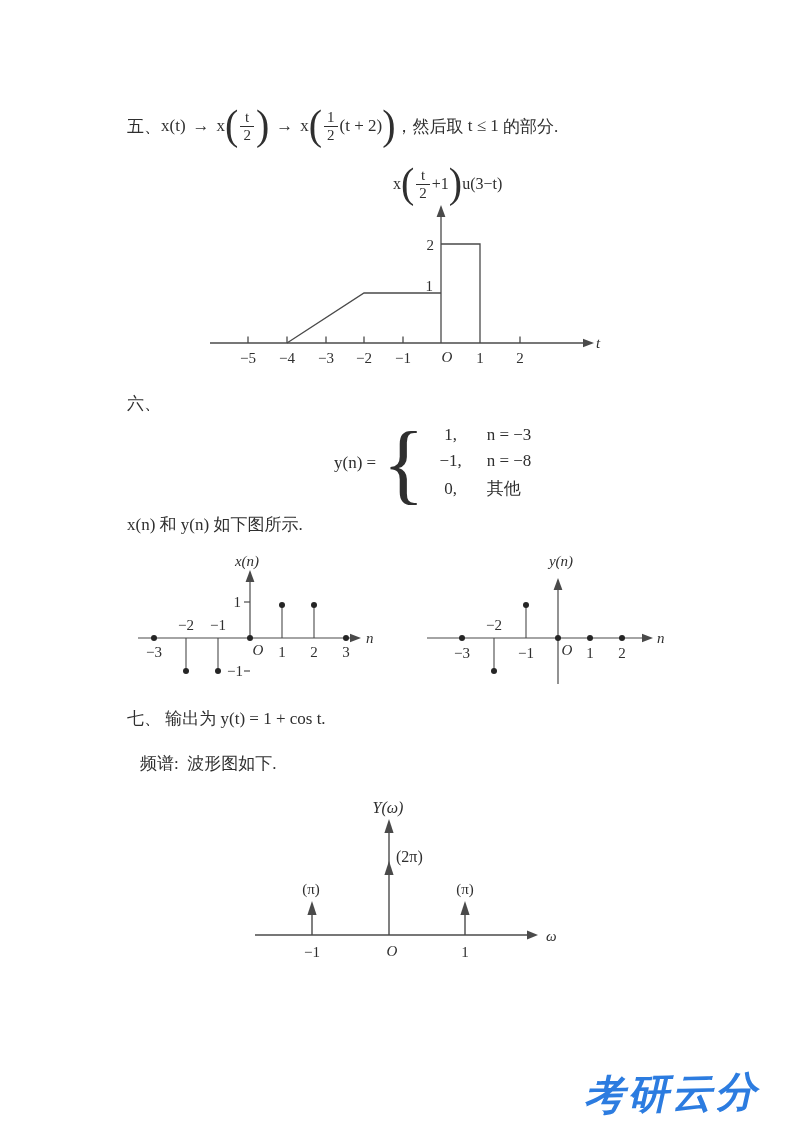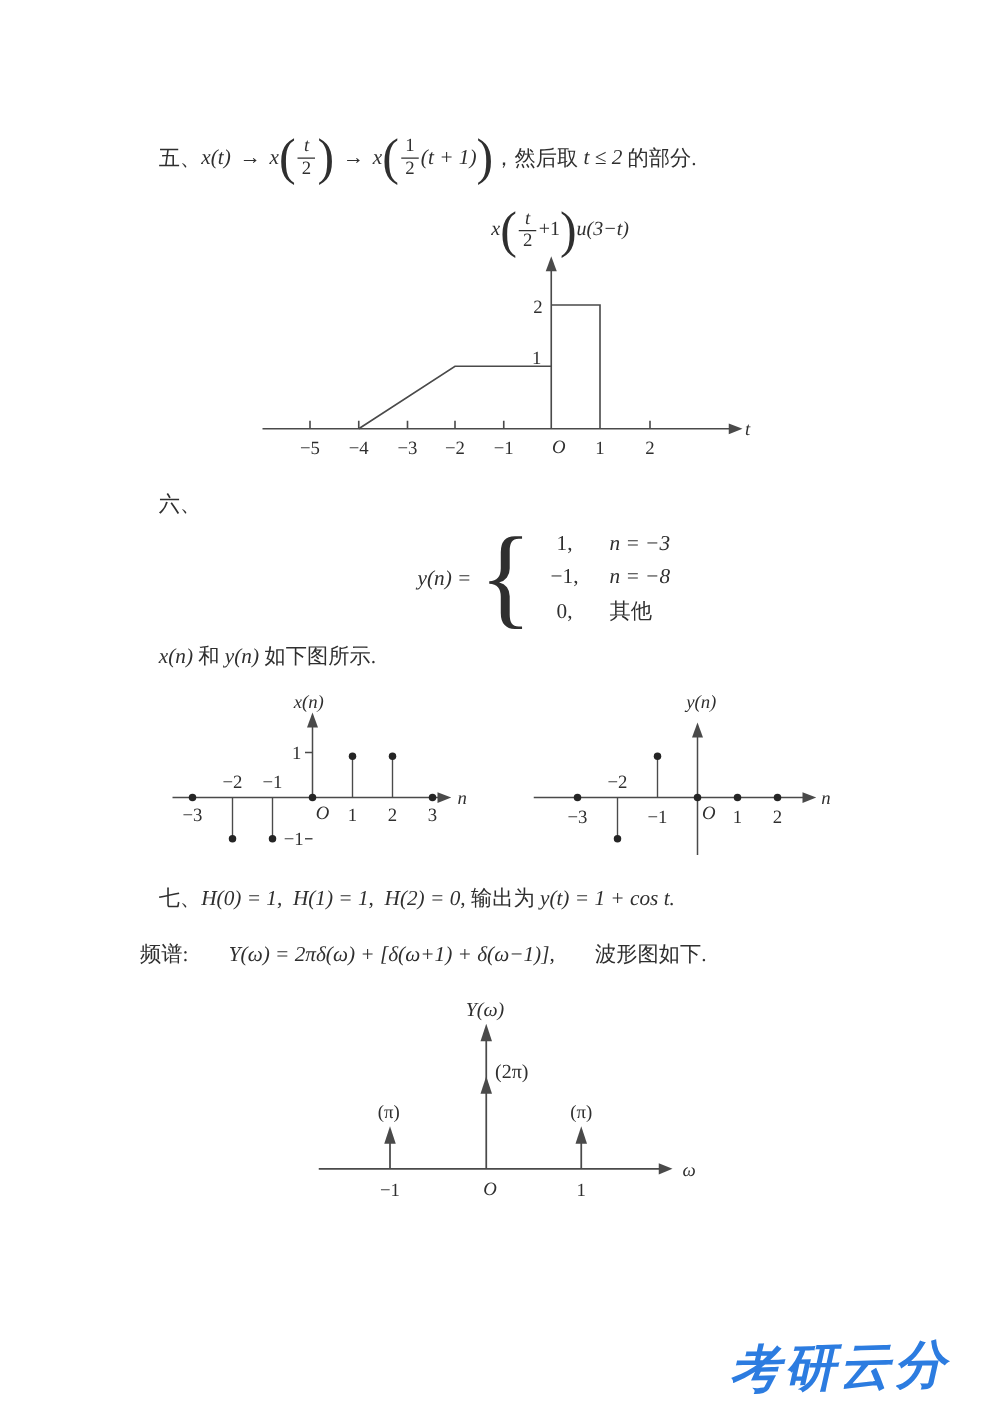--- a/index.html
+++ b/index.html
@@ -8,21 +8,21 @@
     width: 794px; height: 1123px;
     background: #ffffff;
     position: relative;
     overflow: hidden;
     font-family: "Liberation Serif", "DejaVu Serif", serif;
     color: #2f2f2f;
   }
   .abs { position: absolute; }
   .row { display: flex; align-items: center; white-space: pre; }
   .base { display: flex; align-items: baseline; white-space: pre; }
-  .it { font-style: italic; }
+  .it { }
   .zh { font-style: normal; }
   .fs17 { font-size: 17px; }
   .frac { display: inline-flex; flex-direction: column; align-items: center;
           font-size: 15px; line-height: 1.12; margin: 0 2px; font-style: normal; }
   .frac .num { padding: 0 3px; }
   .frac .den { border-top: 1.2px solid #2f2f2f; padding: 0 3px; }
   .bigp { font-size: 40px; line-height: 1; font-weight: 400; font-style: normal;
           transform: scaleY(1.03); }
   .brace { font-size: 88px; line-height: 0.9; font-weight: 300;
            transform: scaleY(1.02); margin: 0 6px 0 2px; font-style: normal; }
@@ -44,24 +44,24 @@
   <span class="it">x(t)</span>
   <span style="margin:0 7px;">→</span>
   <span class="it">x</span>
   <span class="bigp">(</span>
   <span class="frac"><span class="num it">t</span><span class="den">2</span></span>
   <span class="bigp">)</span>
   <span style="margin:0 7px;">→</span>
   <span class="it">x</span>
   <span class="bigp">(</span>
   <span class="frac"><span class="num">1</span><span class="den">2</span></span>
-  <span class="it">(t + 1)</span>
+  <span class="it">(t + 2)</span>
   <span class="bigp">)</span>
   <span class="zh">，然后取 </span>
-  <span class="it">t ≤ 2</span>
+  <span class="it">t ≤ 1</span>
   <span class="zh"> 的部分.</span>
 </div>
 
 <div class="abs row" style="left:393px; top:163px; height:42px; font-size:16px;">
   <span class="it">x</span>
   <span class="bigp">(</span>
   <span class="frac"><span class="num it">t</span><span class="den">2</span></span>
   <span>+1</span>
   <span class="bigp">)</span>
   <span class="it">u(3−t)</span>
@@ -180,28 +180,26 @@
   <text x="462" y="658" text-anchor="middle">−3</text>
   <text x="494" y="630" text-anchor="middle">−2</text>
   <text x="526" y="658" text-anchor="middle">−1</text>
   <text x="567" y="655" text-anchor="middle" class="it">O</text>
   <text x="590" y="658" text-anchor="middle">1</text>
   <text x="622" y="658" text-anchor="middle">2</text>
 </svg>
 
 <div class="abs base fs17" style="left:127px; top:707px;">
   <span class="zh">七、</span>
-  <span class="it">H(0) = 1,  H(1) = 1,  H(2) = 0,</span>
   <span class="zh"> 输出为 </span>
   <span class="it">y(t) = 1 + cos t.</span>
 </div>
 
-<div class="abs base fs17" style="left:112px; top:752px;gap:28px;">
+<div class="abs base fs17" style="left:140px; top:752px;">
   <span class="zh">频谱: </span>
-  <span class="it">Y(ω) = 2πδ(ω) + [δ(ω+1) + δ(ω−1)],</span>
   <span class="zh"> 波形图如下.</span>
 </div>
 
 <svg class="abs" style="left:245px; top:793px;" width="325" height="170" viewBox="245 793 325 170">
   <g stroke="#4a4a4a" stroke-width="1.4" fill="none">
     <line x1="255" y1="935" x2="528" y2="935"></line>
     <line x1="389" y1="935" x2="389" y2="832"></line>
     <line x1="312" y1="935" x2="312" y2="913"></line>
     <line x1="465" y1="935" x2="465" y2="913"></line>
   </g>

